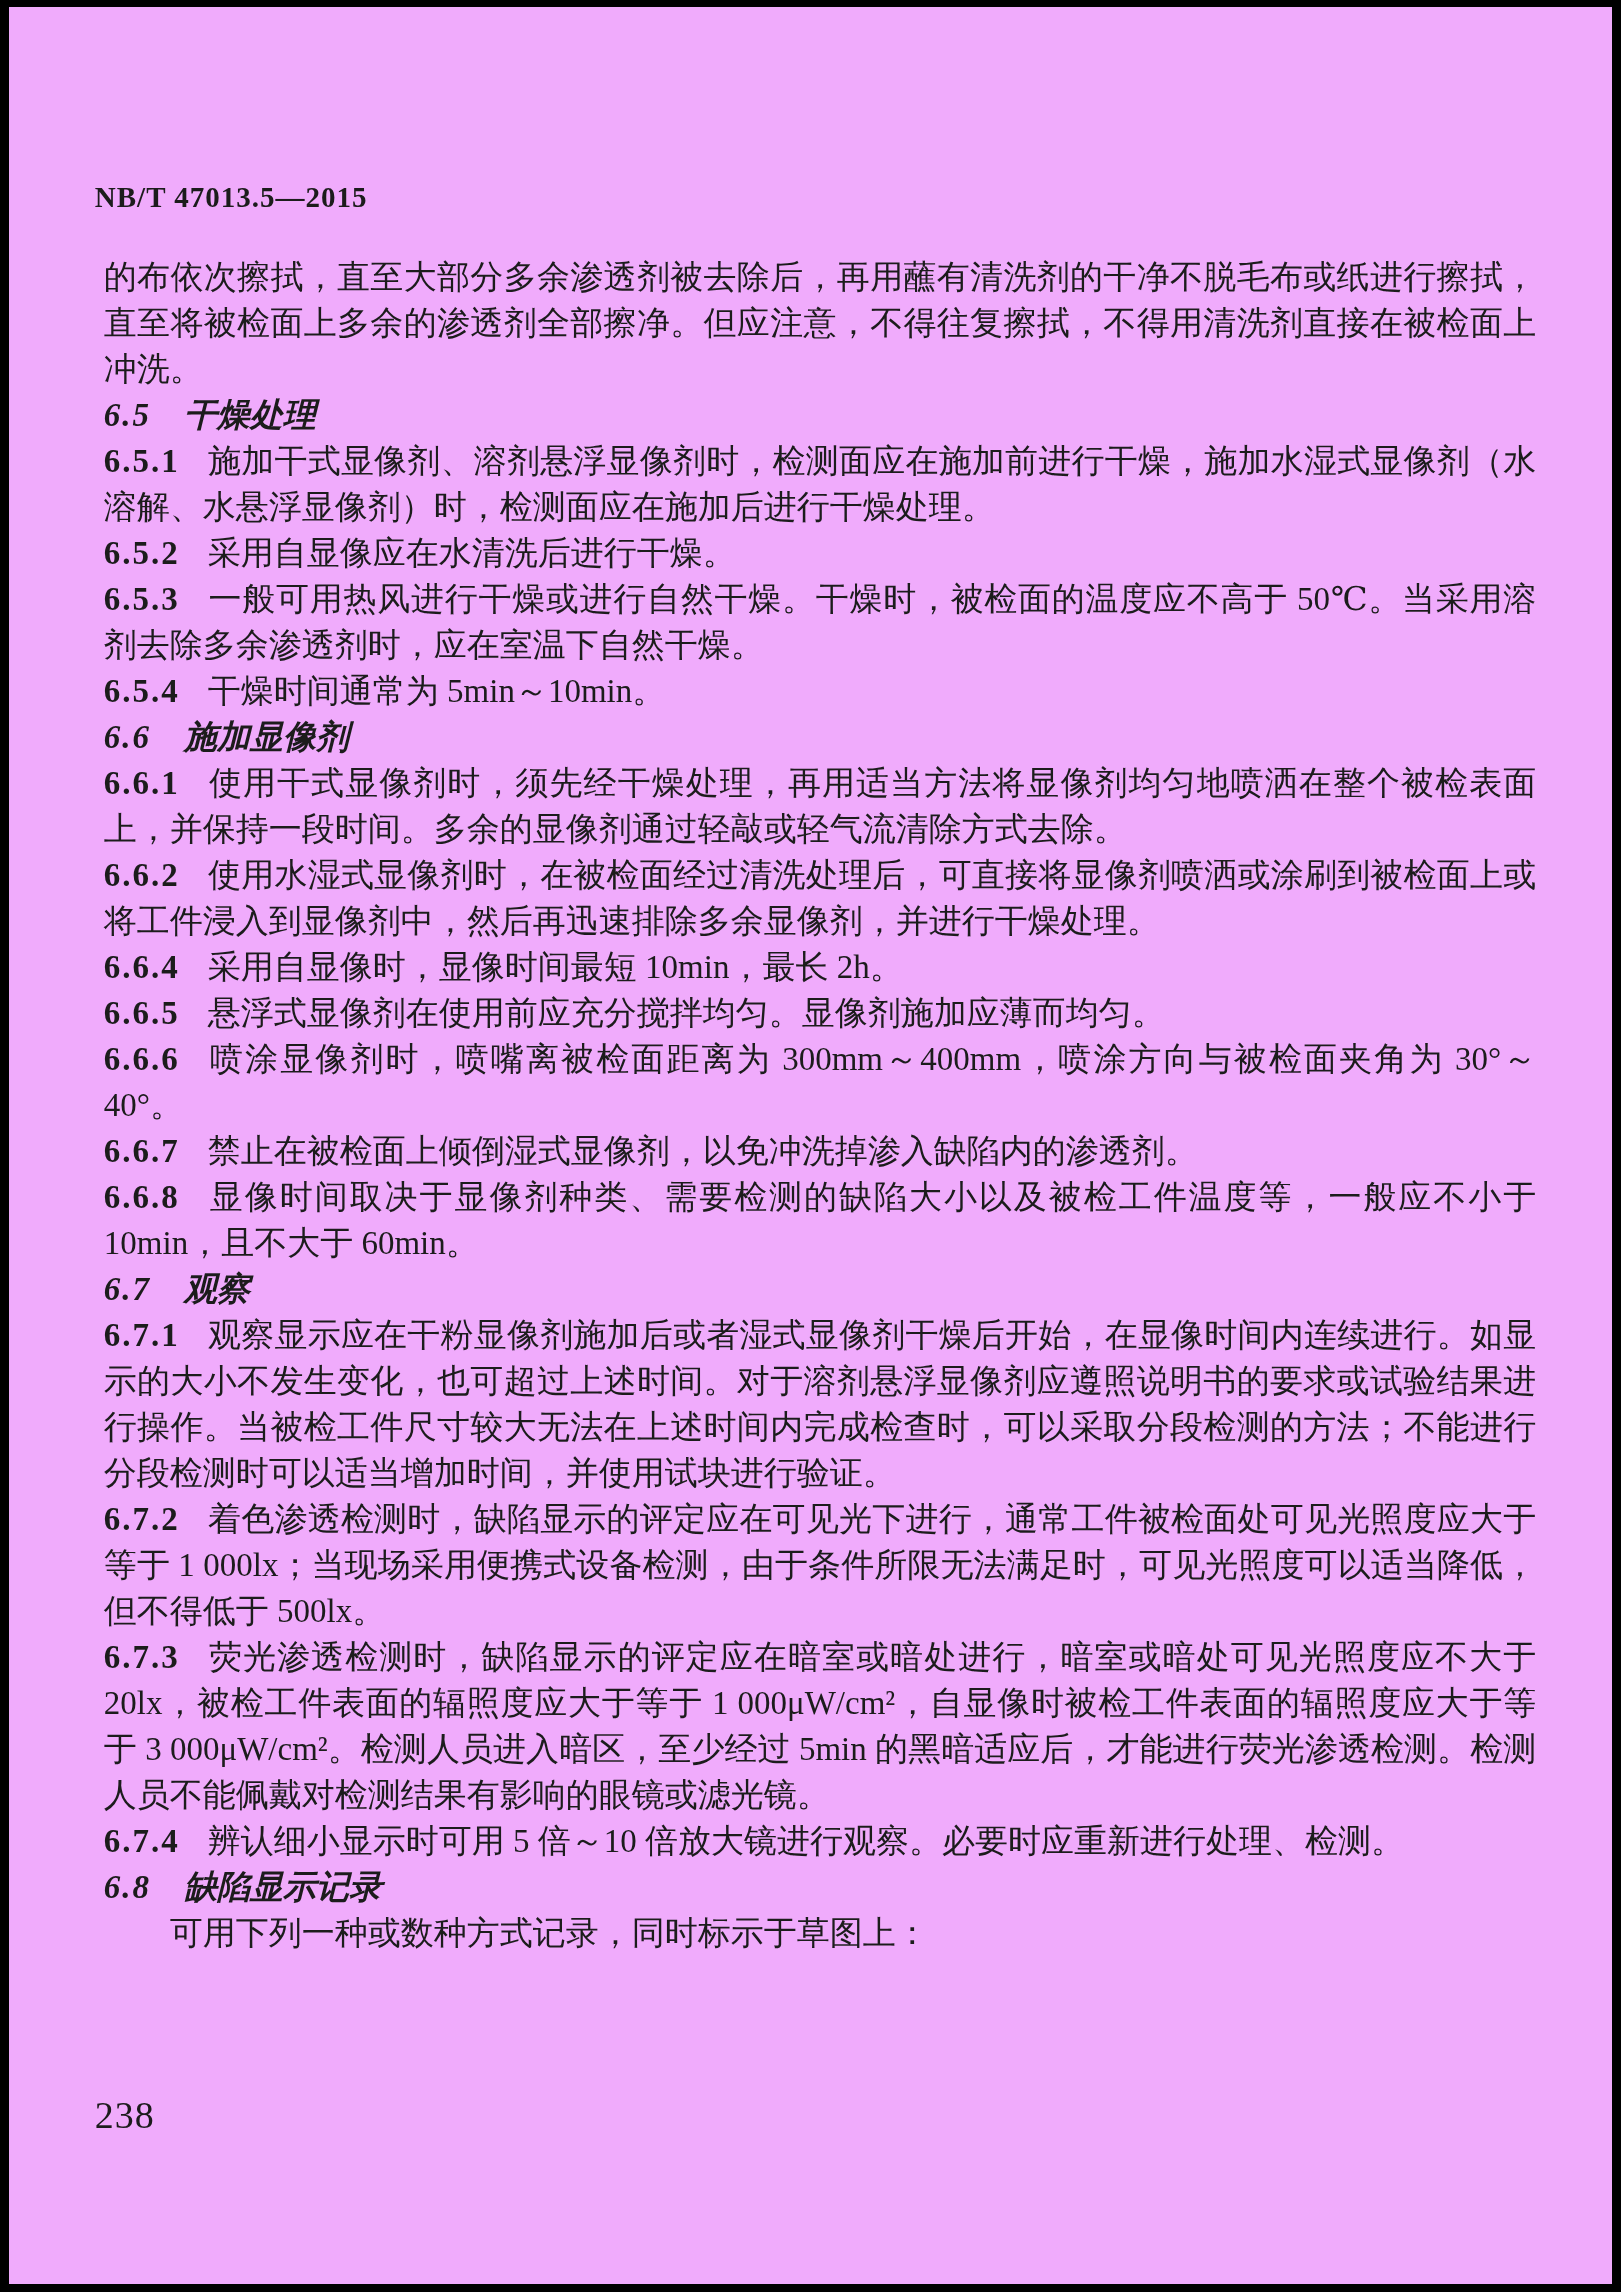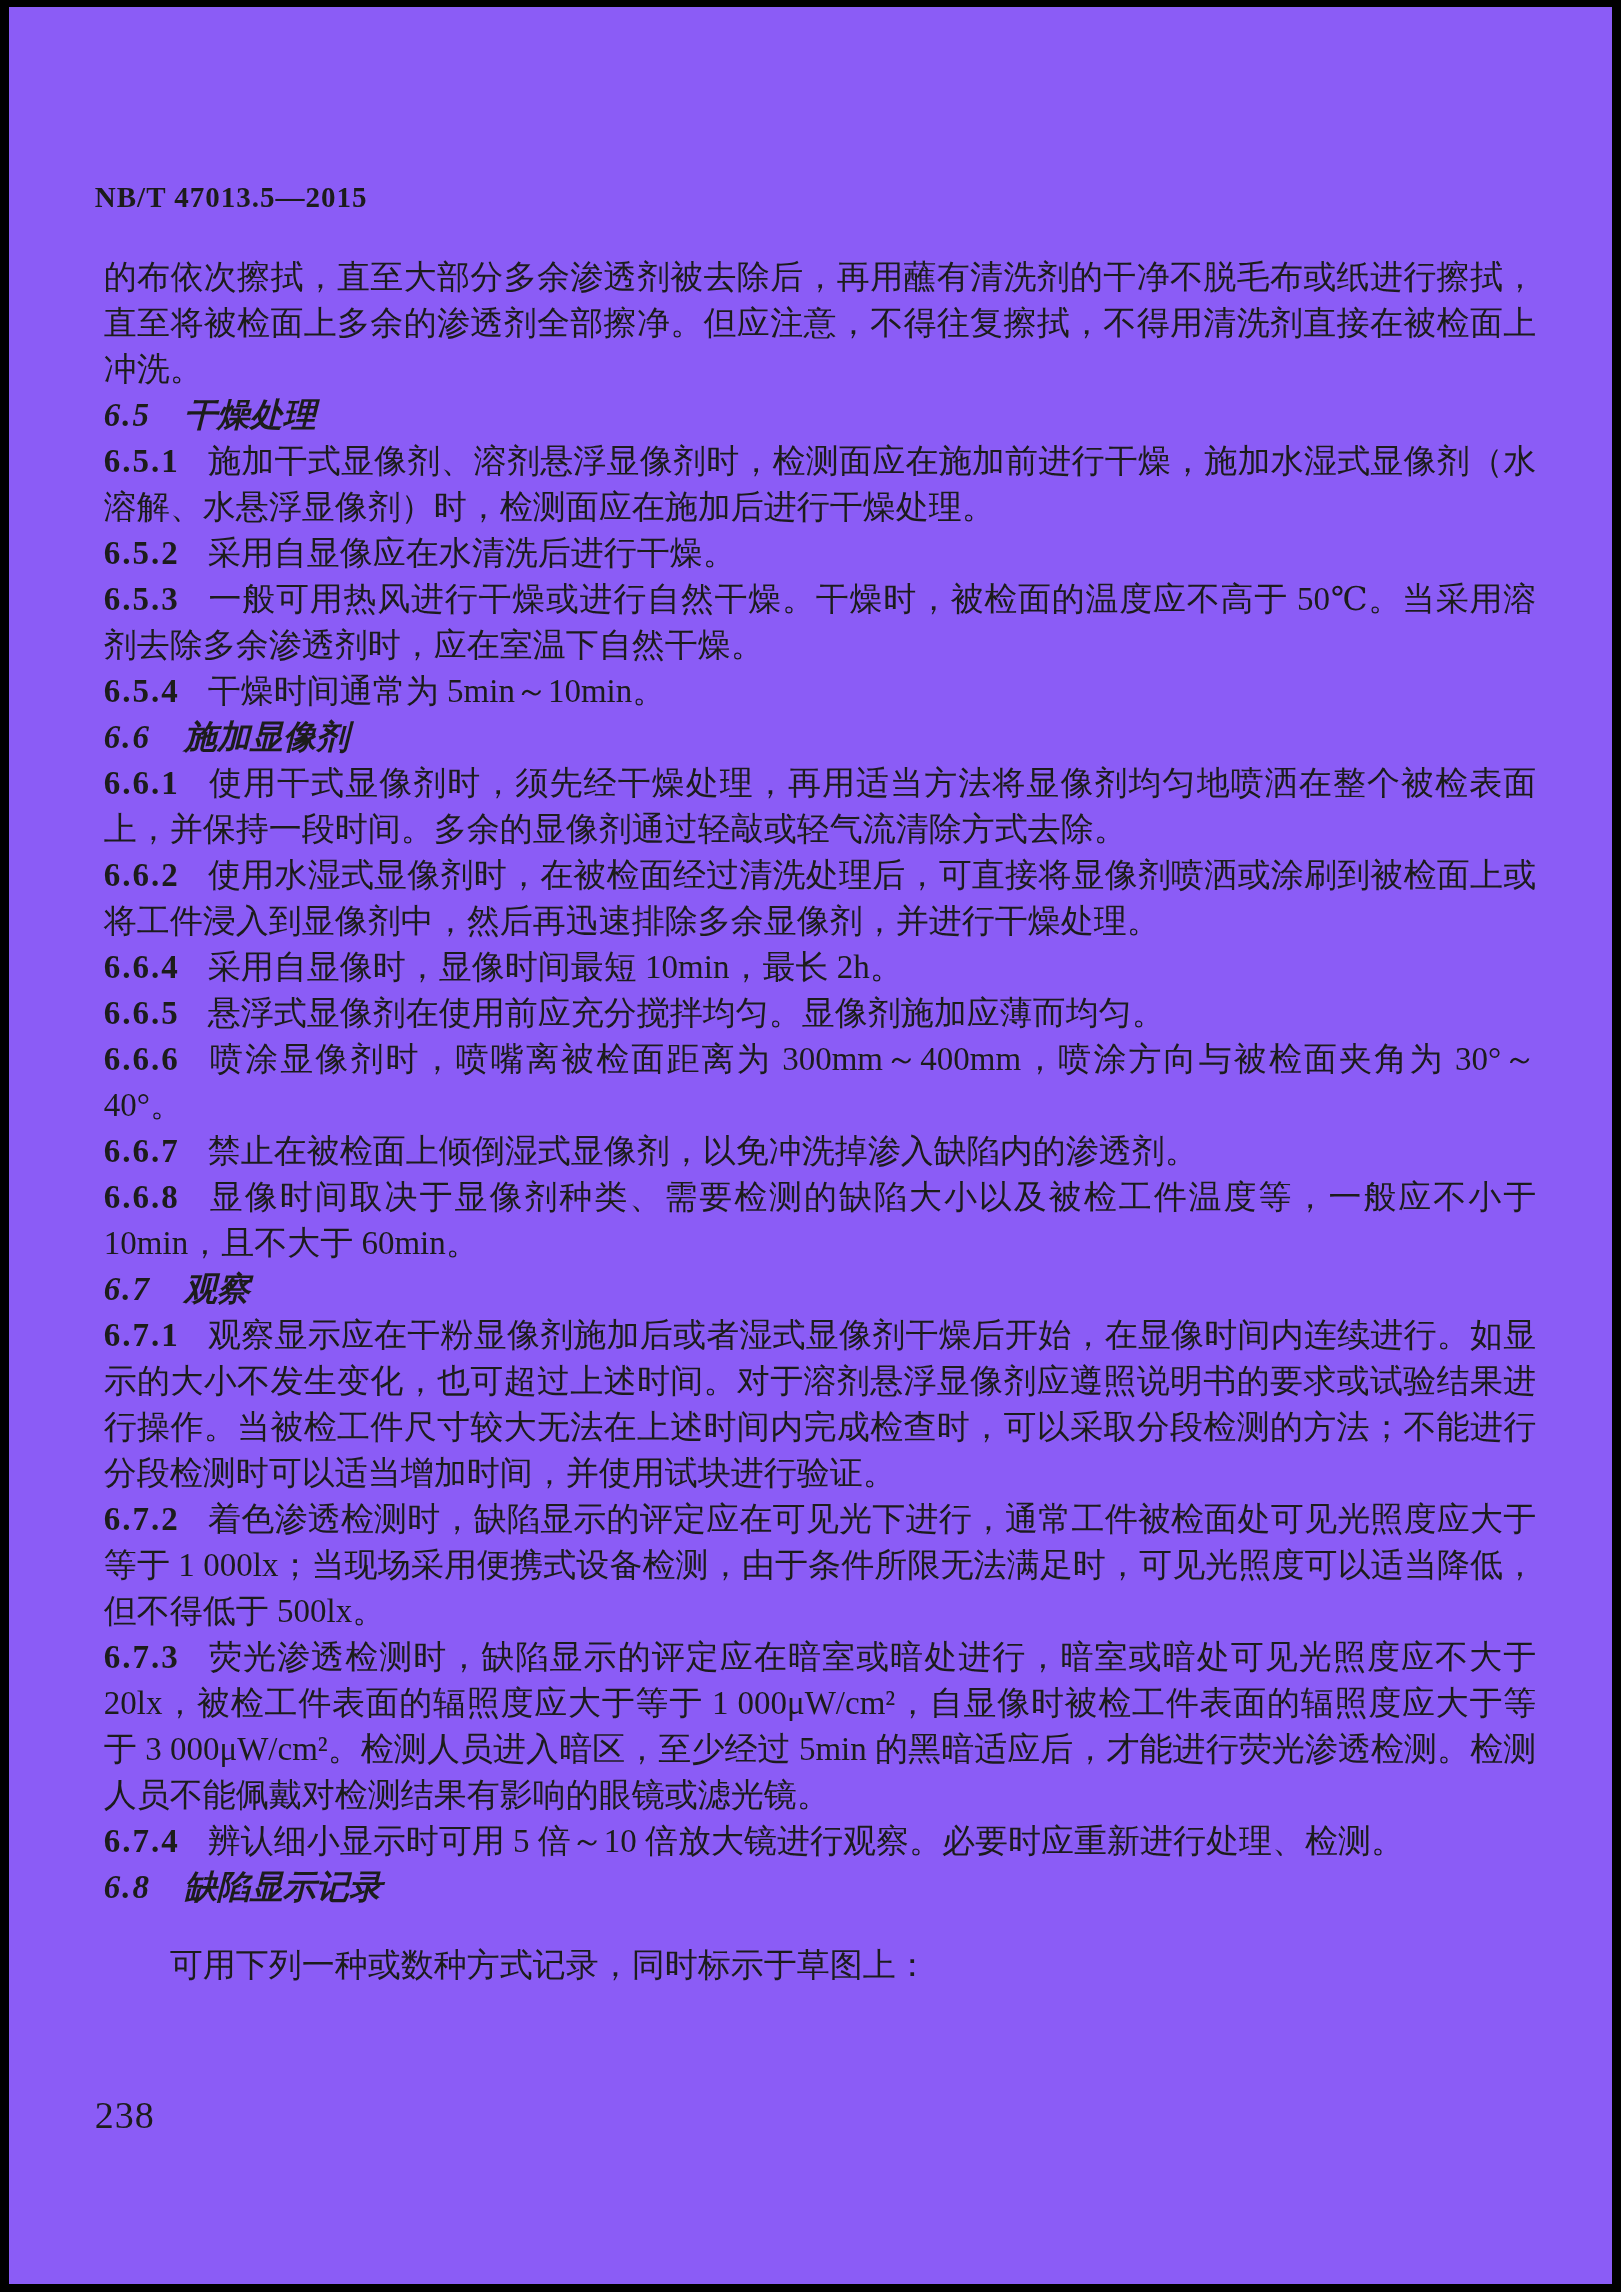--- a/index.html
+++ b/index.html
@@ -5,21 +5,21 @@
   html,body{margin:0;padding:0;}
   body{
     width:1621px;height:2293px;
     background:#000;
     position:relative;
     font-family:"Liberation Serif","DejaVu Serif",serif;
   }
   .page{
     position:absolute;
     left:8.8px;top:6.9px;right:8.8px;bottom:8.8px;
-    background:#8b5cf6;
+    background:#f0abfc;
     color:#1c1c1c;
     overflow:hidden;
   }
   .doc-header{
     position:absolute;
     left:86px;top:174px;right:78px;
     font-size:29px;
     font-weight:bold;
     letter-spacing:1px;
   }
@@ -35,21 +35,21 @@
     text-justify:inter-ideograph;
   }
   .para .num{
     font-weight:bold;
     margin-right:0.85em;
     letter-spacing:2px;
     white-space:nowrap;
   }
   .para.heading{font-weight:bold;font-style:italic;}
   .para.heading .num{margin-right:1.0em;}
-  .para.indent{text-indent:2em;margin-top:32px;}
+  .para.indent{text-indent:2em;}
   .page-number{
     position:absolute;
     left:86px;top:2086px;
     font-size:38px;
     letter-spacing:1px;
   }
 </style>
 </head>
 <body>
 

